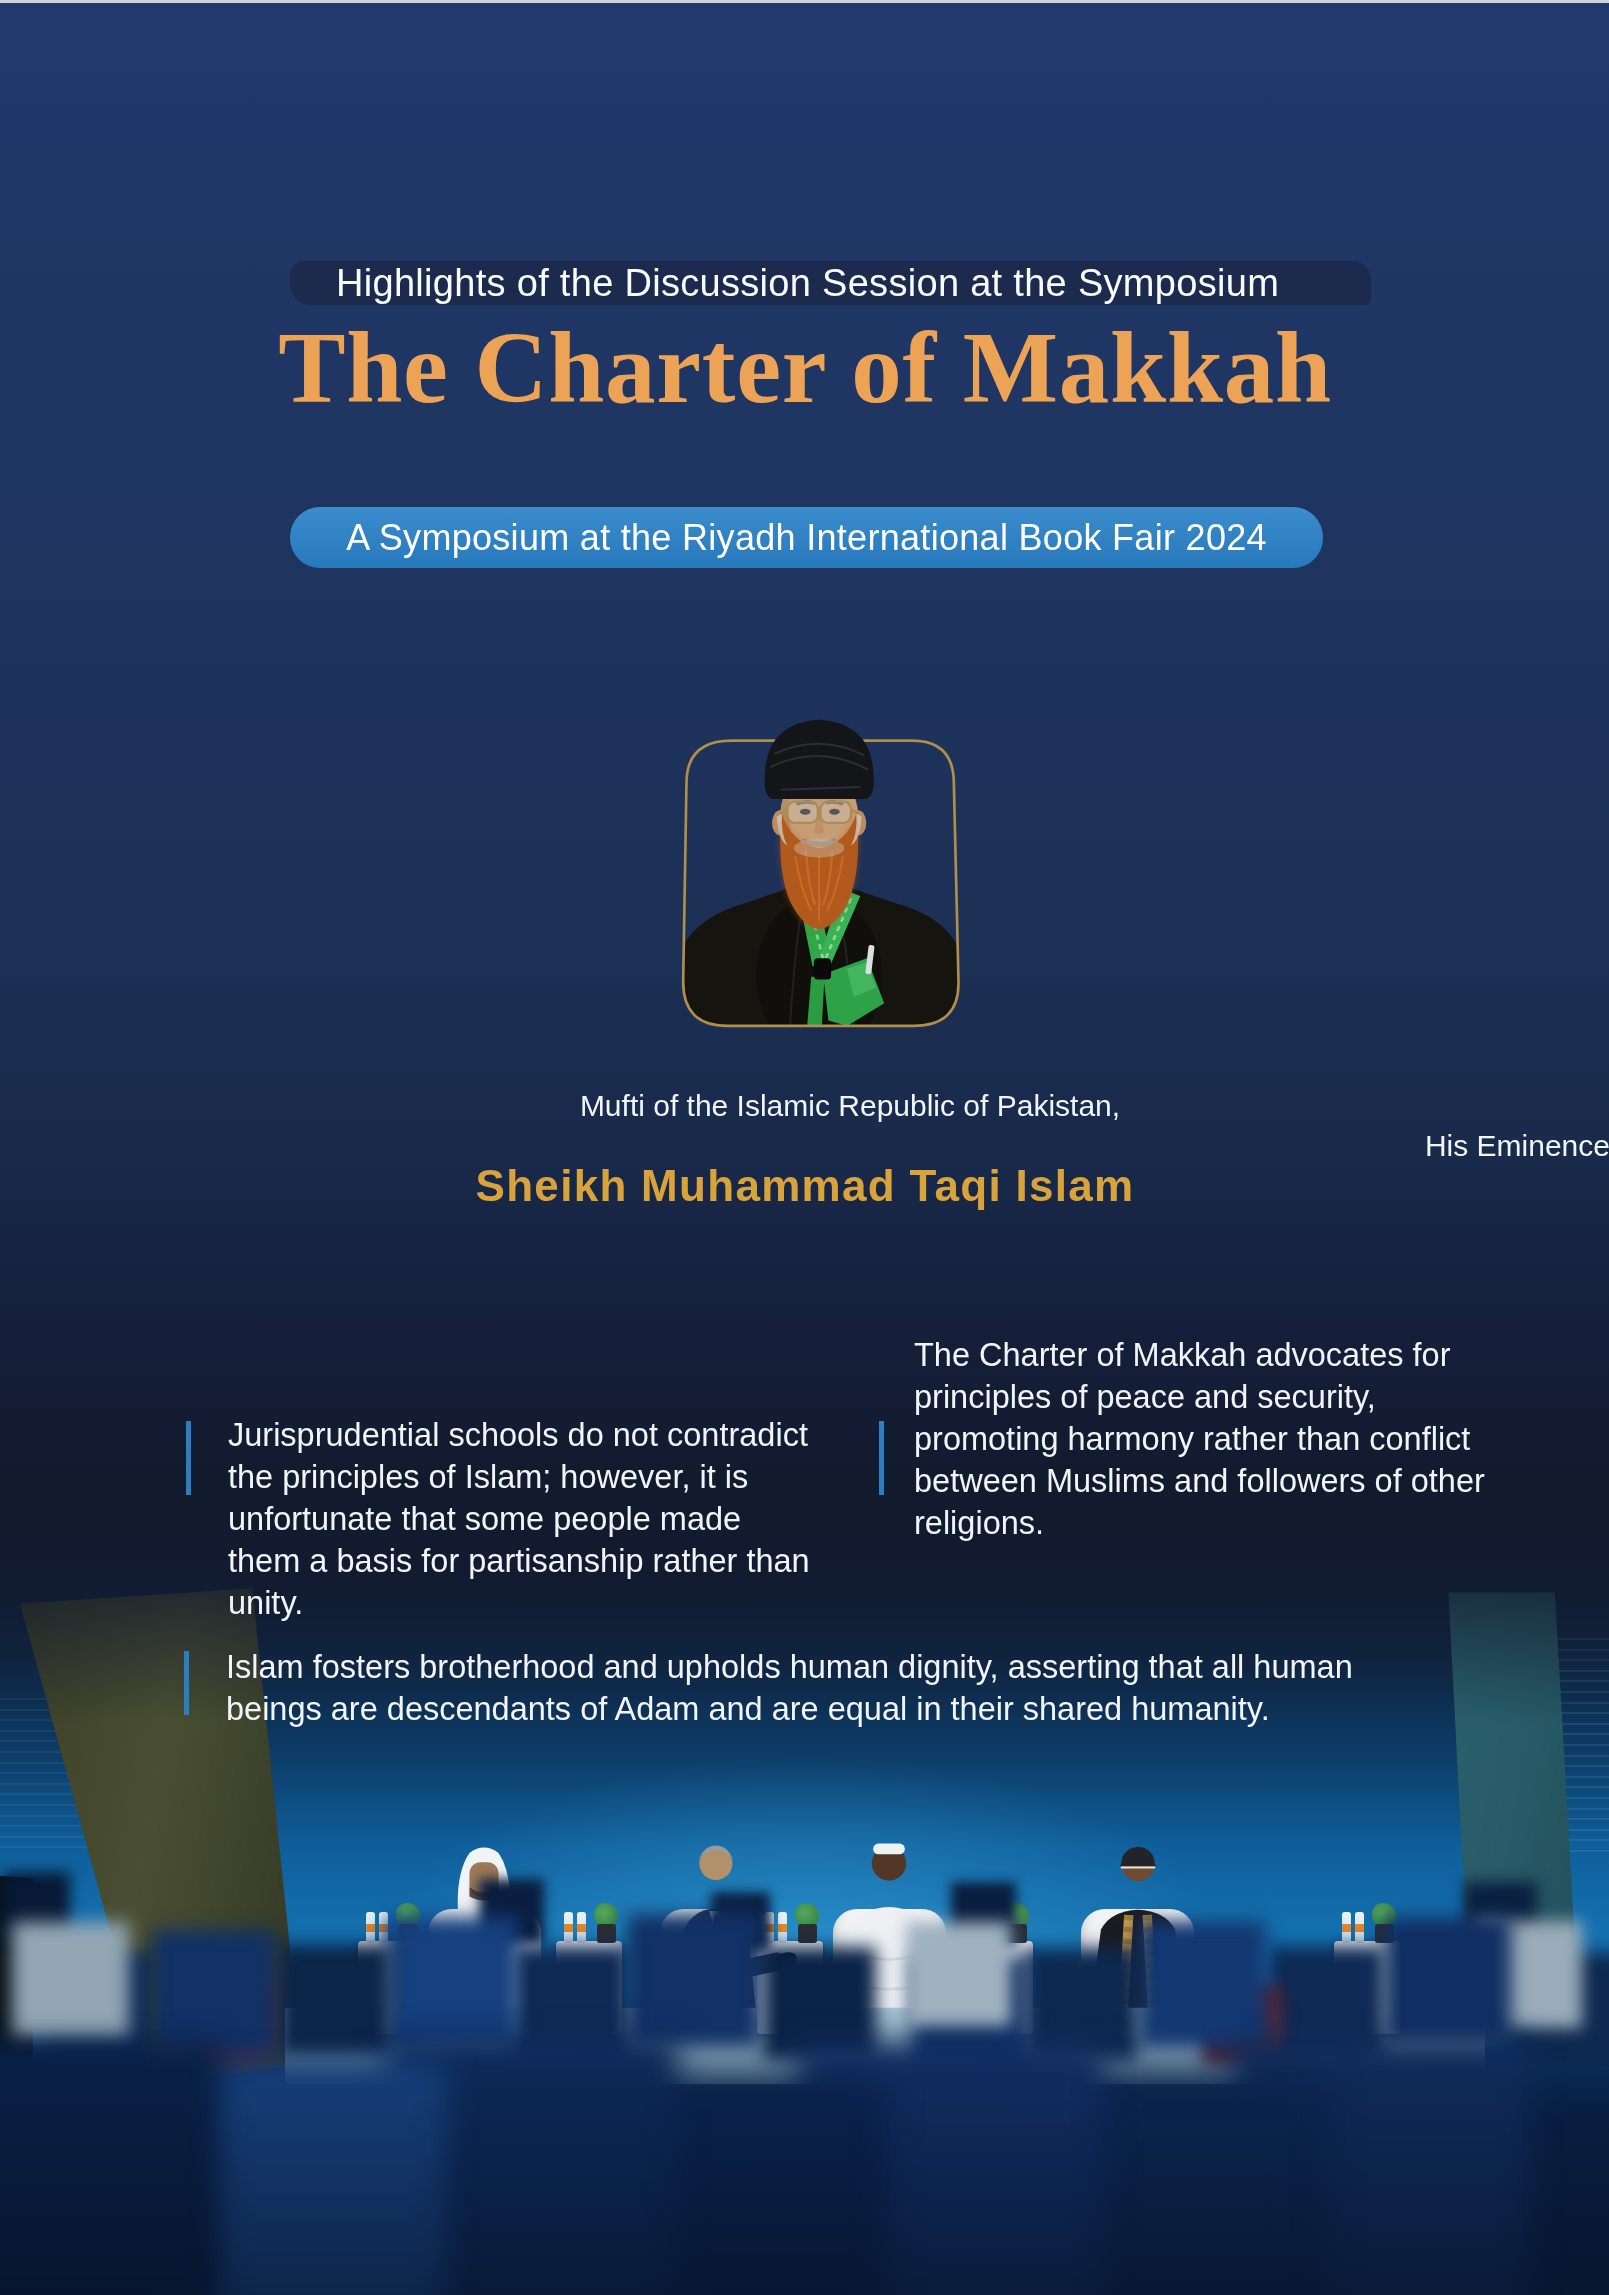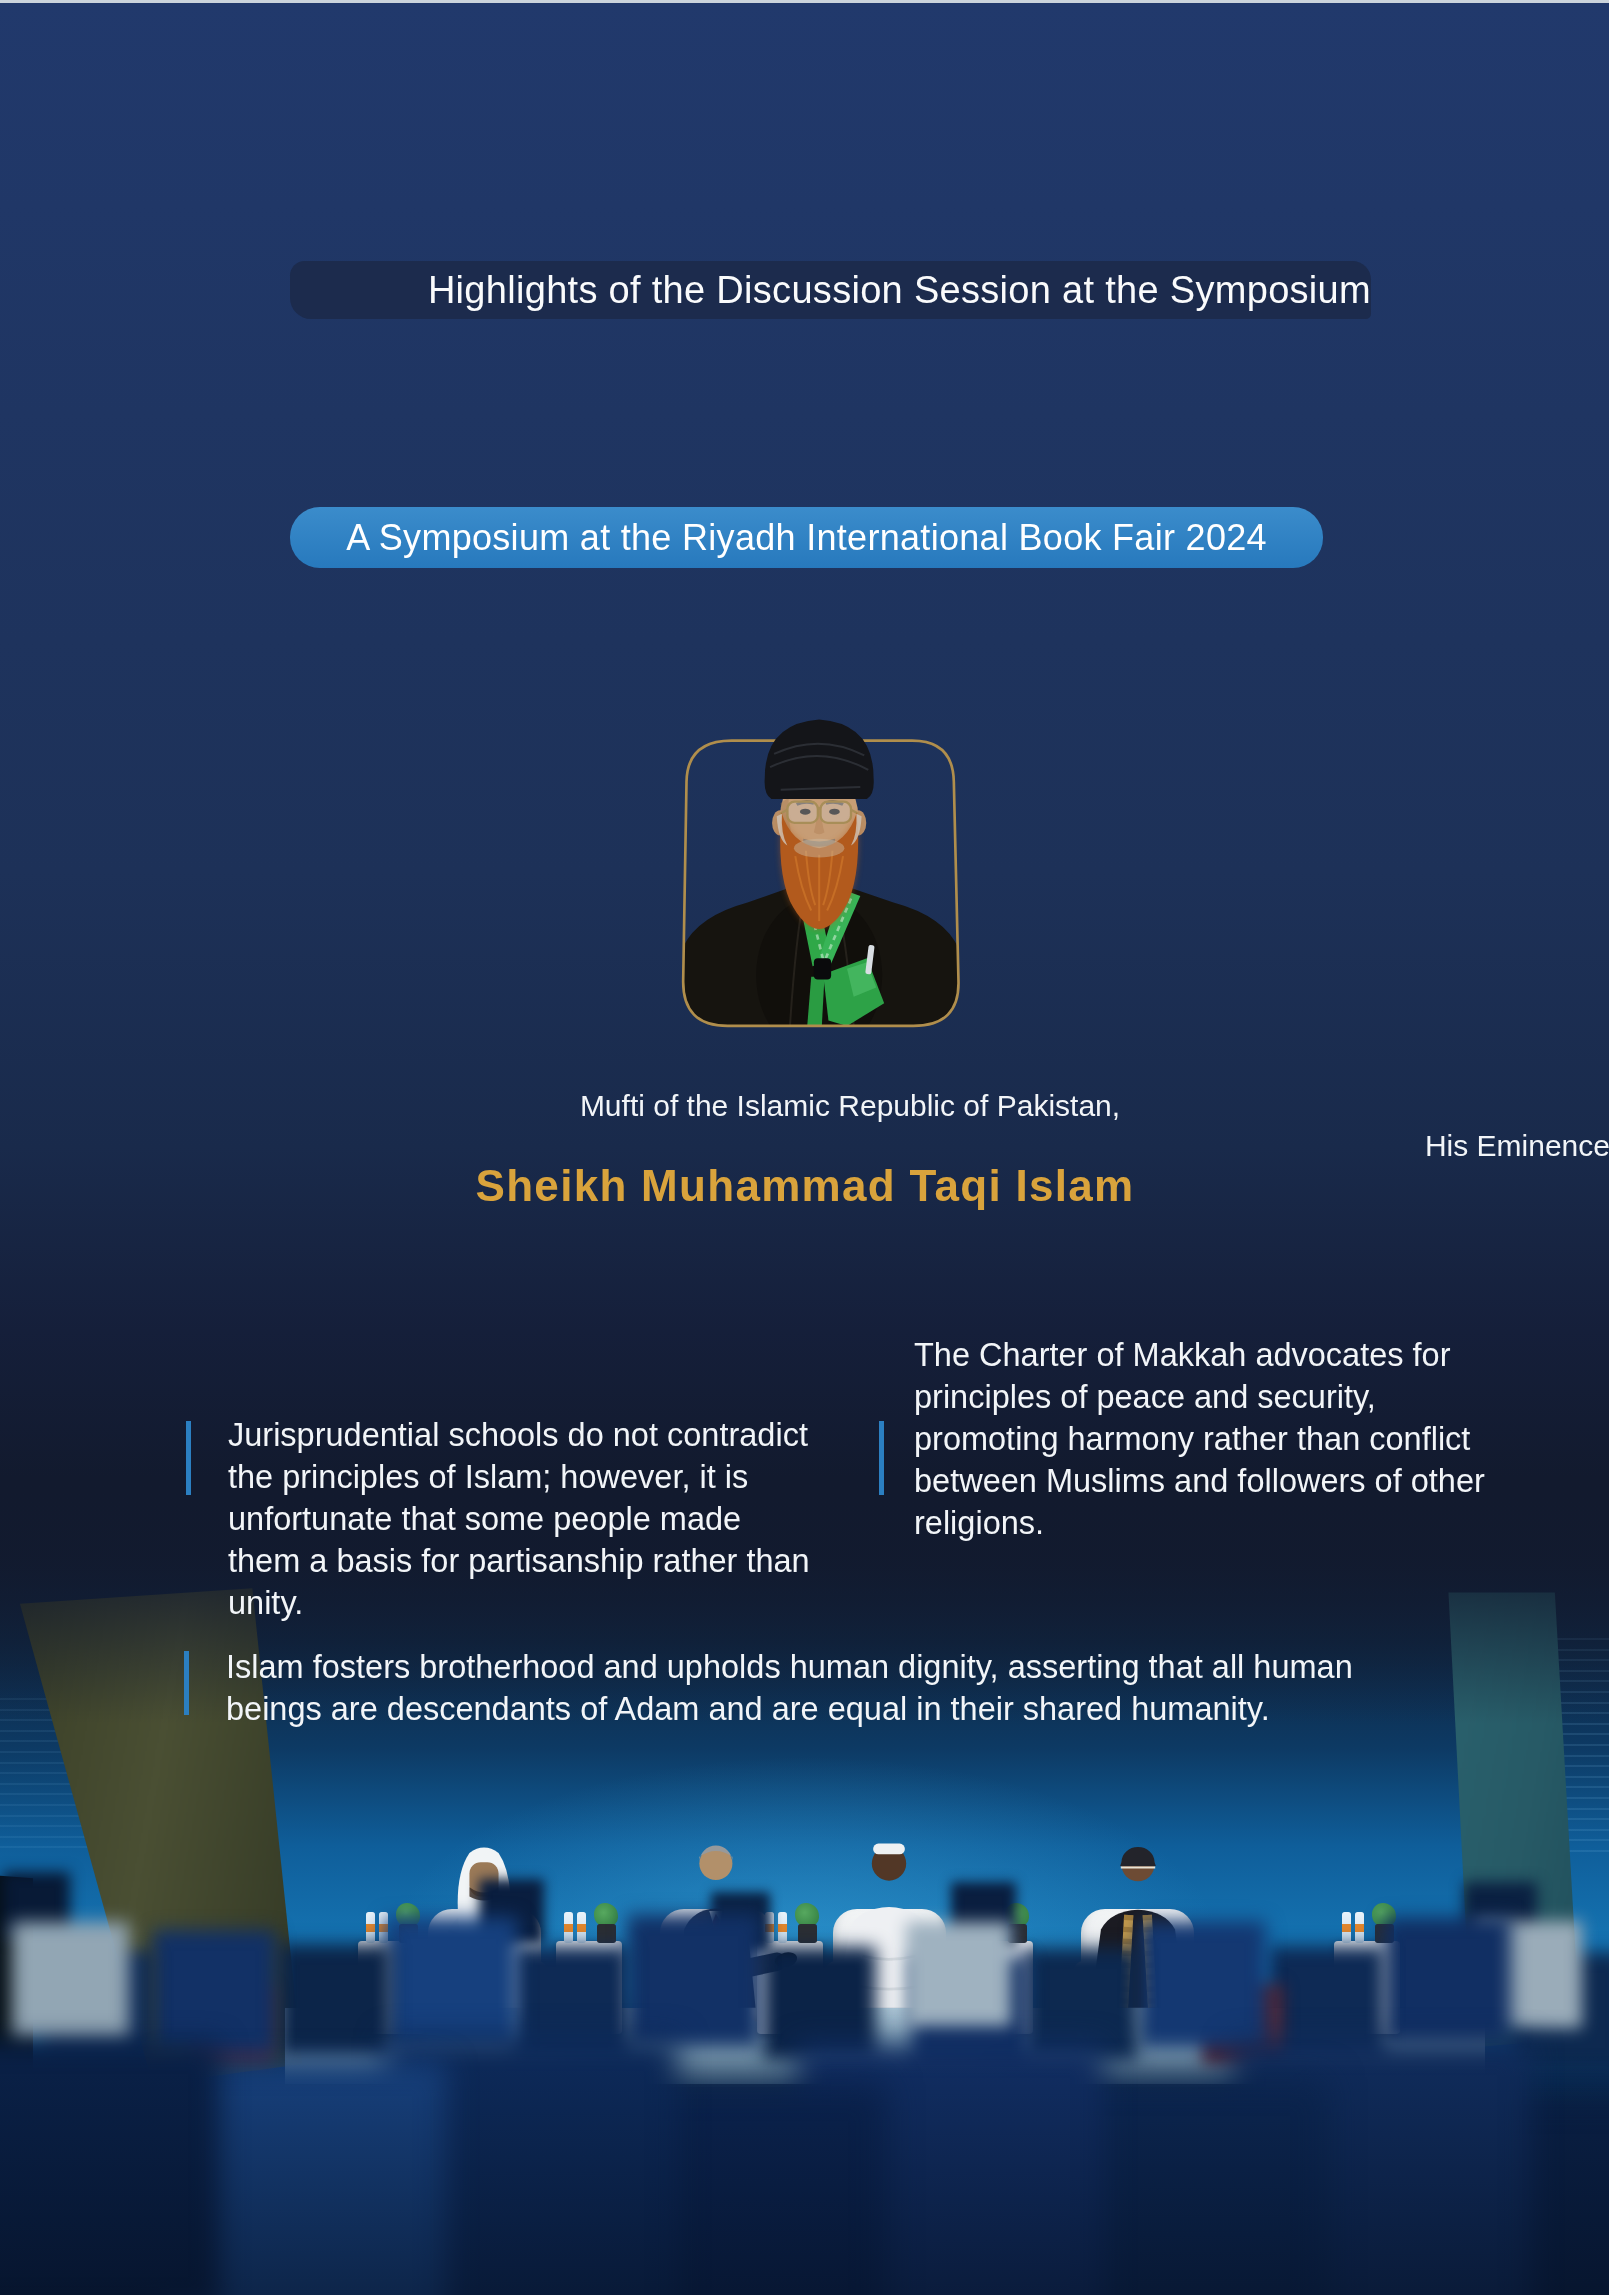--- a/index.html
+++ b/index.html
@@ -4,23 +4,23 @@
 <style>
   html,body{margin:0;padding:0;background:#0c1526;}
   #canvas{
     position:relative;width:1610px;height:2295px;overflow:hidden;
     font-family:"Liberation Sans",sans-serif;
     background:linear-gradient(180deg,#21396C 0%,#1F3562 18%,#1D3158 38%,#192A4B 50%,#151F3A 58%,#121A2E 64.4%,#121A2E 100%);
   }
   .hairline{position:absolute;top:0;left:0;width:100%;height:3.3px;background:#CBD4DC;}
   
   .eyebrow-badge{
-    position:absolute;left:290px;top:261px;width:1035px;height:58px;
+    position:absolute;left:290px;top:261px;width:1035px;height:44px;
     background:#1C2B4D;border-radius:14.6px 18.6px 5.3px 21px;
-    display:flex;align-items:center;justify-content:flex-end;
+    display:flex;align-items:center;justify-content:flex-start;
     color:#FAFBFC;font-size:38px;letter-spacing:0.3px;white-space:nowrap;padding-left:46px;
   }
   .page-title{
     position:absolute;left:0;top:300px;width:100%;text-align:center;
     font-family:"Liberation Serif",serif;font-weight:700;font-size:101px;line-height:1.35;
     color:#ECA355;letter-spacing:0.7px;
   }
   .page-subtitle{
     position:absolute;left:0;top:442px;width:100%;text-align:center;
     color:#F5F7F9;font-size:41px;letter-spacing:0.3px;
@@ -118,20 +118,21 @@
 <body>
 
 <div id="canvas">
 
   <div class="hairline"></div>
 
   <div class="eyebrow-badge">
     <span>Highlights of the Discussion Session at the Symposium</span>
   </div>
 
+  <div class="page-title">The Charter of Makkah</div>
 
   <div class="event-banner">
     <span>A Symposium at the Riyadh International Book Fair 2024</span>
   </div>
 
   <svg class="portrait" viewBox="0 0 520 600" width="345" height="398">
     <defs>
       <clipPath id="pf">
         <path d="M126 96 L398 96 Q460 96 461 158 L468 458 Q470 526 400 526 L120 526 Q52 526 53 458 L58 158 Q59 96 126 96 Z"></path>
       </clipPath>

